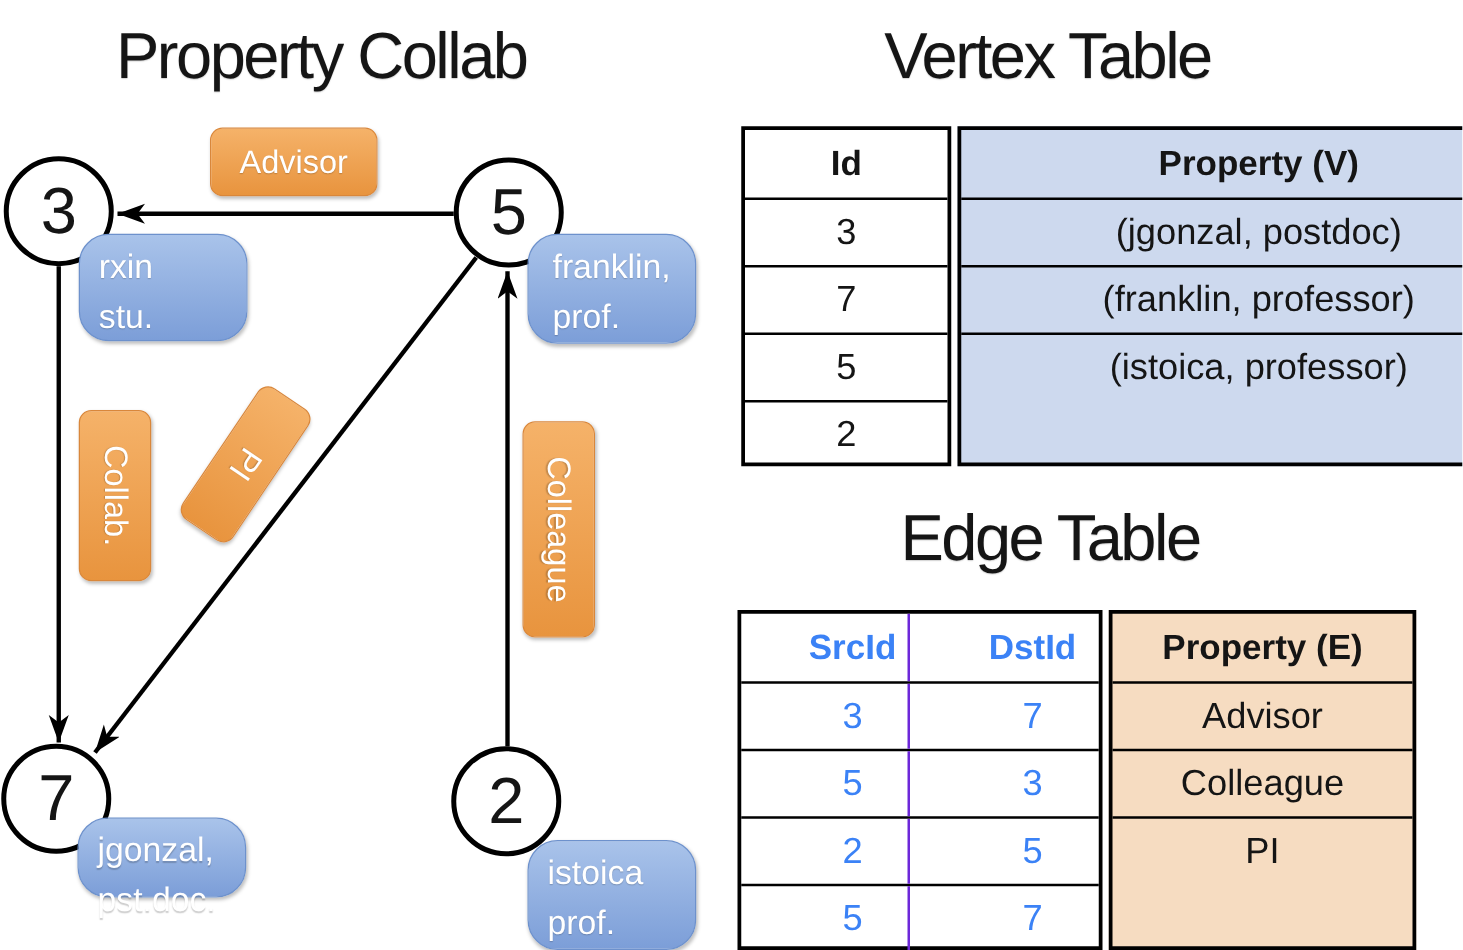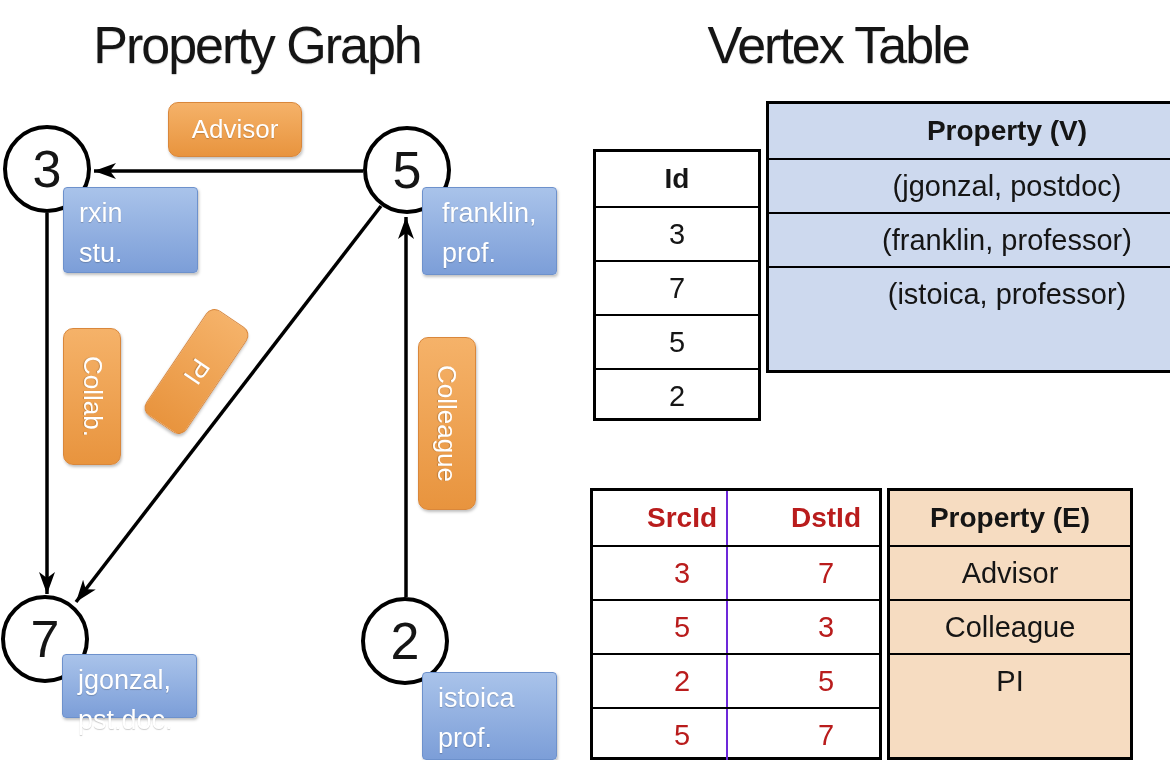--- a/index.html
+++ b/index.html
@@ -47,21 +47,21 @@
     text-shadow:0 1px 1px rgba(0,0,0,0.2);
   }
   .ebox .vert{transform:rotate(90deg);}
   #advisor-box{left:168px;top:102px;width:134px;height:55px;}
   #collab-box{left:63px;top:328px;width:58px;height:137px;}
   #colleague-box{left:418px;top:337px;width:58px;height:173px;}
   #pi-box{left:172px;top:308px;width:49px;height:127px;transform:rotate(34deg);}
 
   
   .vbox{
-    position:absolute;z-index:3;width:135px;border-radius:4px;
+    position:absolute;z-index:3;width:135px;border-radius:24px;
     background:linear-gradient(180deg,var(--blue_light),var(--blue_dark));
     border:1px solid var(--blue_border);
     box-shadow:1px 2px 3px rgba(0,0,0,0.25);
     padding:5px 0 0 15px;
   }
   .vbox div{color:#fff;font-size:27px;line-height:40px;white-space:nowrap;
     text-shadow:0 1px 1px rgba(0,0,0,0.2);}
   #rxin-box{left:63px;top:187px;height:86px;}
   #franklin-box{left:422px;top:187px;height:88px;padding-left:19px;}
   #jgonzal-box{left:62px;top:654px;height:64px;}
@@ -71,42 +71,43 @@
   .tblcol{position:absolute;border:3px solid #000;background:#fff;}
   .tblcol .cell{
     height:54px;display:flex;align-items:center;justify-content:center;
     border-top:2px solid #000;font-size:29px;color:#151515;white-space:nowrap;
   }
   .tblcol .cell:first-child{border-top:none;}
   .tblcol .hdr{font-weight:700;font-size:28px;}
   .fill-blue{background:var(--table_blue);}
   .fill-orange{background:var(--table_orange);}
 
-  #vt-id{left:593px;top:101px;width:168px;height:272px;margin-top:48px;}
+  #vt-id{left:593px;top:101px;width:168px;height:272px;}
   #vt-prop{left:766px;top:101px;width:482px;height:272px;}
 
   #et-ids{left:590px;top:488px;width:292px;height:272px;}
   .duo{display:flex;height:54px;border-top:2px solid #000;}
   .duo:first-child{border-top:none;}
   .duo div{
     display:flex;align-items:center;justify-content:center;
-    font-size:29px;color:#b91c1c;padding-left:45px;
+    font-size:29px;color:#3b82f6;padding-left:45px;
   }
   .duo .c1{width:133px;}
   .duo .c2{width:153px;border-left:2px solid #6d28d9;}
   .duo.hrow div{font-weight:700;font-size:28px;}
   #et-prop{left:887px;top:488px;width:246px;height:272px;}
 </style>
 </head>
 <body>
 
 <div id="slide">
 
-  <div class="big-title" id="graph-title">Property Graph</div>
+  <div class="big-title" id="graph-title">Property Collab</div>
   <div class="big-title" id="vertex-title">Vertex Table</div>
+  <div class="big-title" id="edge-title">Edge Table</div>
 
   <svg id="edge-svg" viewBox="0 0 585 760">
     <defs>
       <marker id="arr" markerUnits="userSpaceOnUse" markerWidth="26" markerHeight="20" refX="22" refY="8" orient="auto">
         <path d="M0,0 L22,8 L0,16 L6,8 Z" fill="#000"></path>
       </marker>
     </defs>
     <line x1="363" y1="171" x2="94" y2="171" marker-end="url(#arr)"></line>
     <line x1="47" y1="213" x2="47" y2="594" marker-end="url(#arr)"></line>
     <line x1="381" y1="206" x2="76" y2="602" marker-end="url(#arr)"></line>

